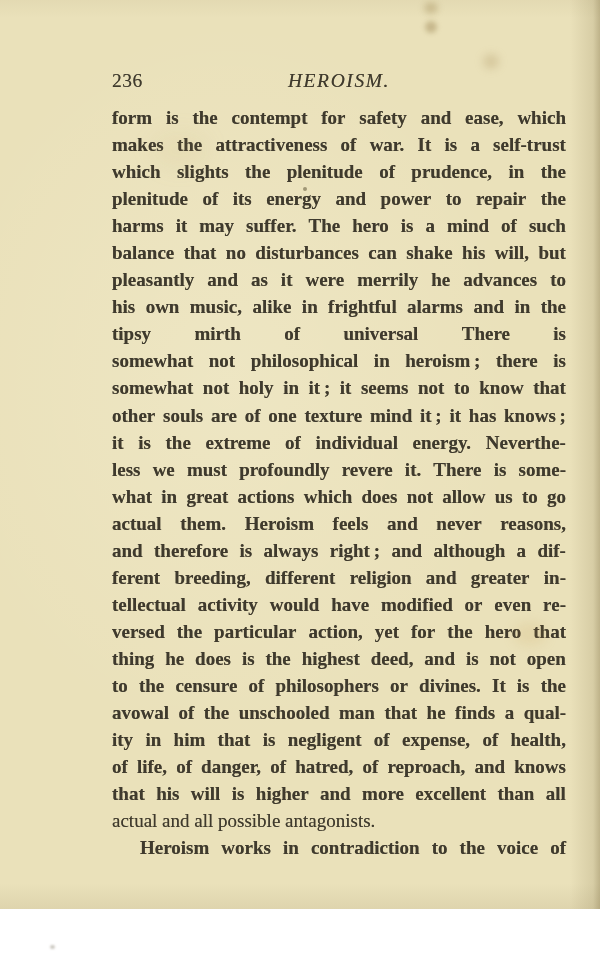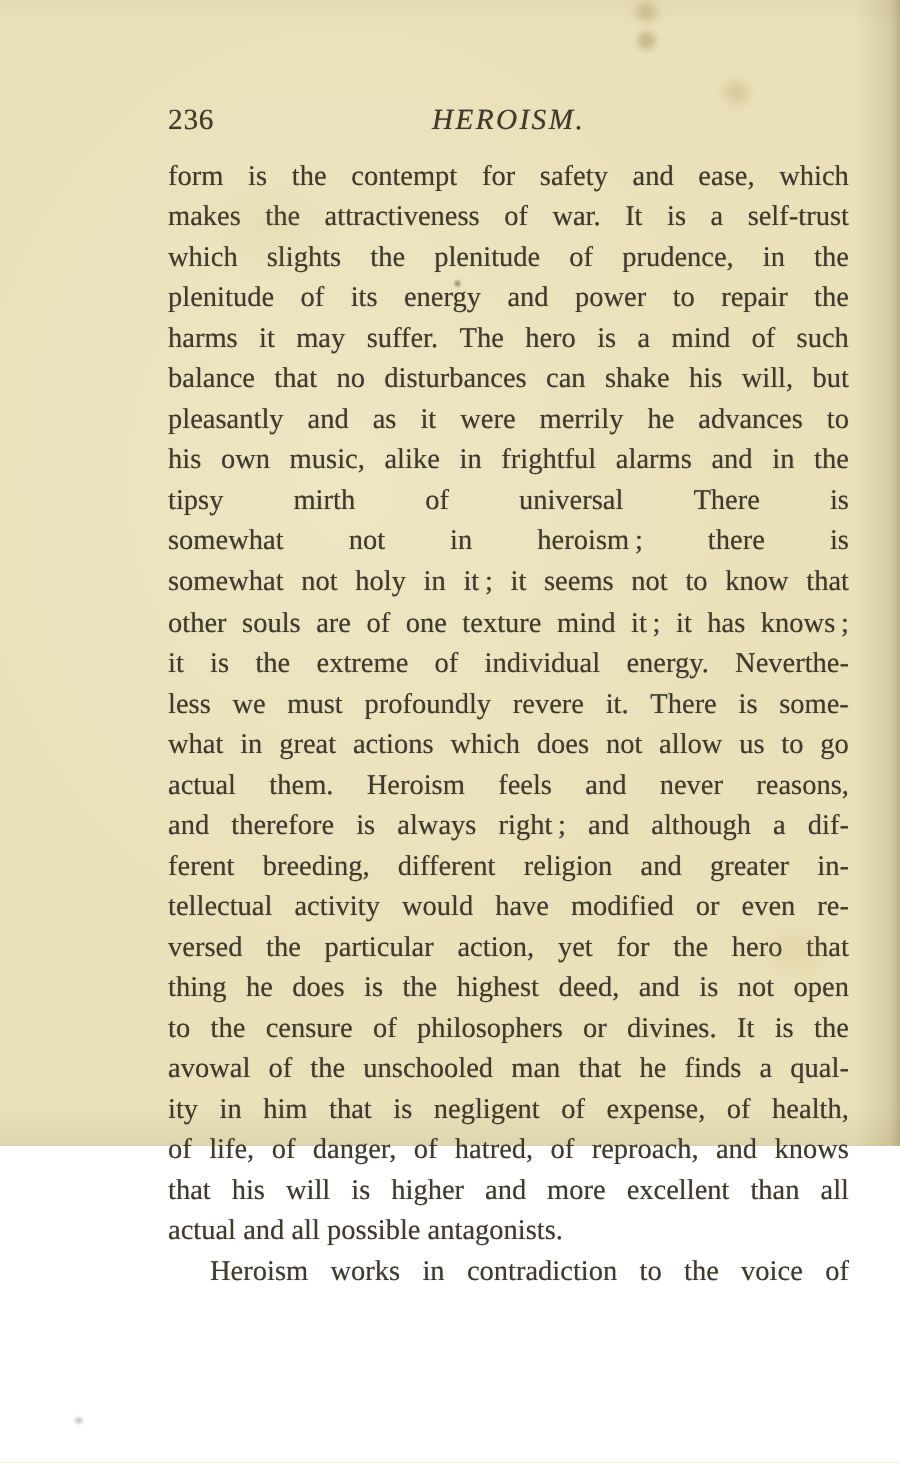--- a/index.html
+++ b/index.html
@@ -8,21 +8,21 @@
   }
   body {
     width: 600px;
     height: 975px;
     overflow: hidden;
     font-family: "Liberation Serif", serif;
   }
   .page {
     position: relative;
     width: 600px;
-    height: 764px;
+    height: 909px;
     background-color: var(--paper, #eae1ba);
     background-image:
       linear-gradient(to left,
         rgba(118, 102, 58, 0.38) 0px,
         rgba(118, 102, 58, 0.16) 7px,
         rgba(118, 102, 58, 0.0) 30px),
       linear-gradient(to top,
         rgba(118, 102, 58, 0.10) 0px,
         rgba(118, 102, 58, 0.0) 26px),
       linear-gradient(to bottom,
@@ -73,20 +73,21 @@
     line-height: 27.05px;
     white-space: nowrap;
     color: var(--ink, #3f3a2d);
     text-shadow: 0 0 0.6px rgba(63, 58, 45, 0.6);
   }
   .line.justified {
     display: flex;
     justify-content: space-between;
     align-items: flex-end;
     white-space: normal;
+    font-weight: bold;
   }
   .line.justified span {
     white-space: pre;
   }
   .line.indented {
     padding-left: 28px;
   }
   .stain {
     position: absolute;
     border-radius: 50%;
@@ -205,20 +206,21 @@
         <span>tipsy</span>
         <span>mirth</span>
         <span>of</span>
         <span>universal</span>
         <span>There</span>
         <span>is</span>
       </div>
       <div class="line justified">
         <span>somewhat</span>
         <span>not</span>
+        <span>philosophical</span>
         <span>in</span>
         <span>heroism ;</span>
         <span>there</span>
         <span>is</span>
       </div>
       <div class="line justified">
         <span>somewhat</span>
         <span>not</span>
         <span>holy</span>
         <span>in</span>

